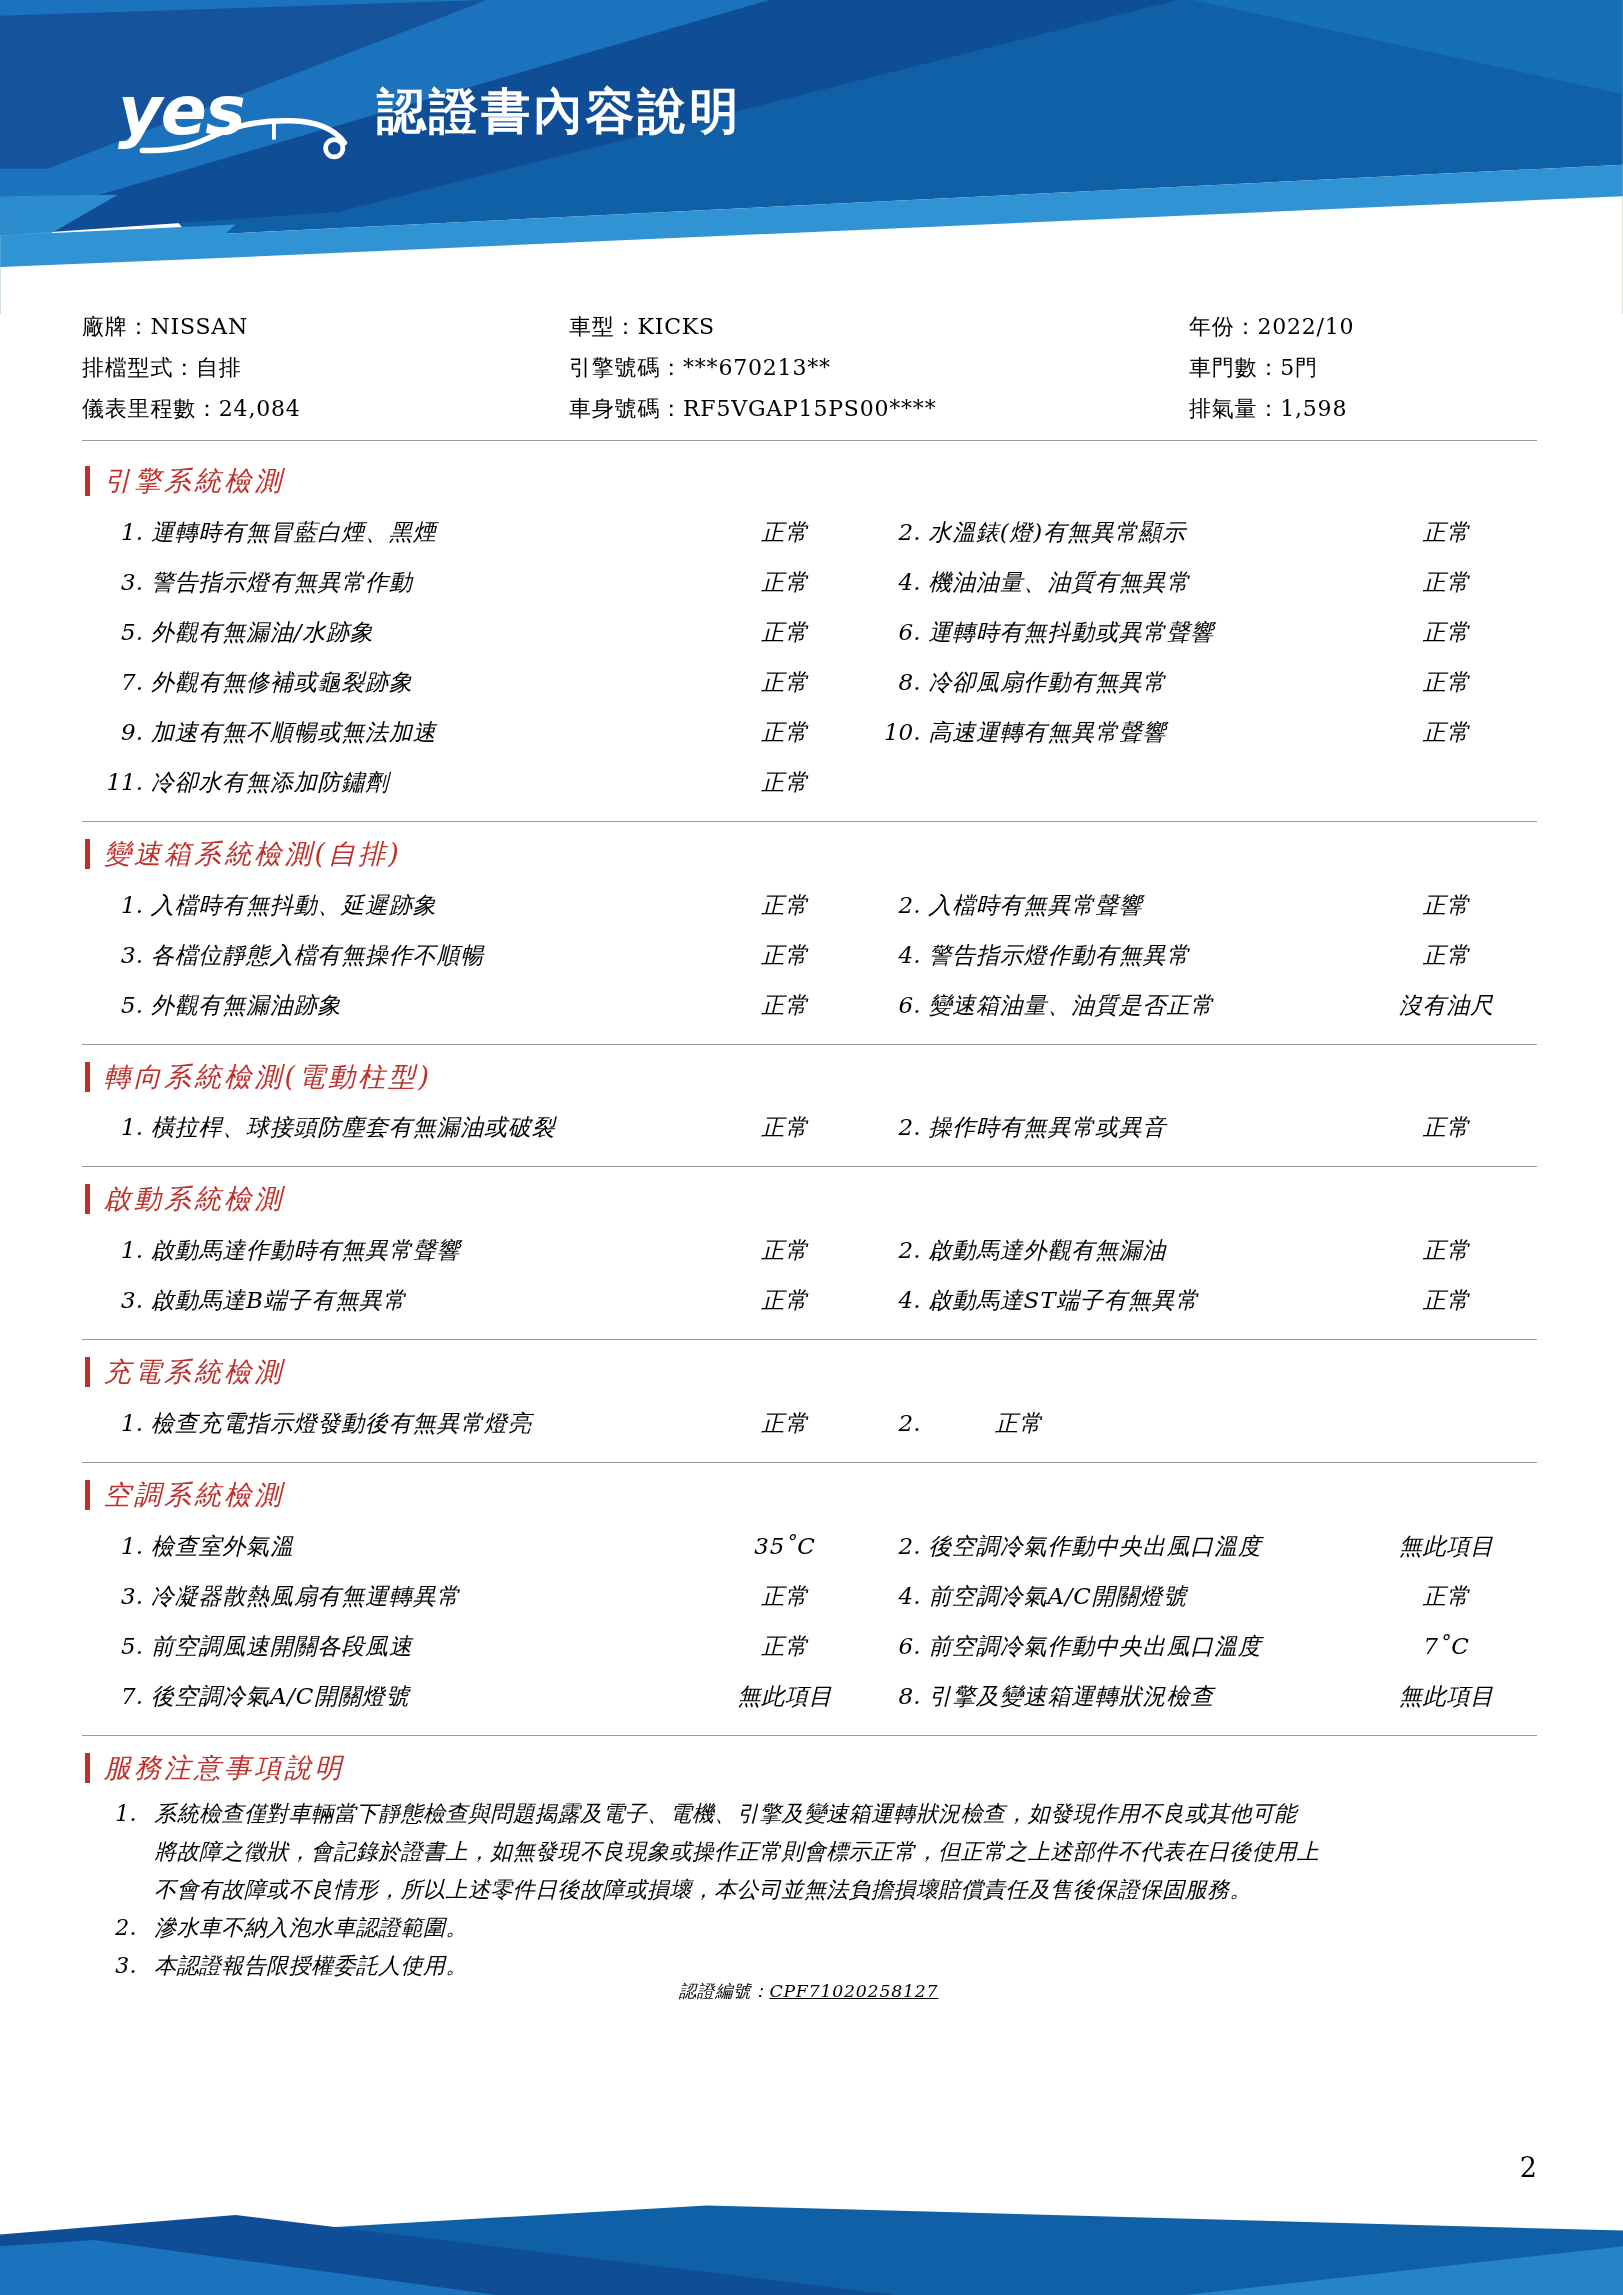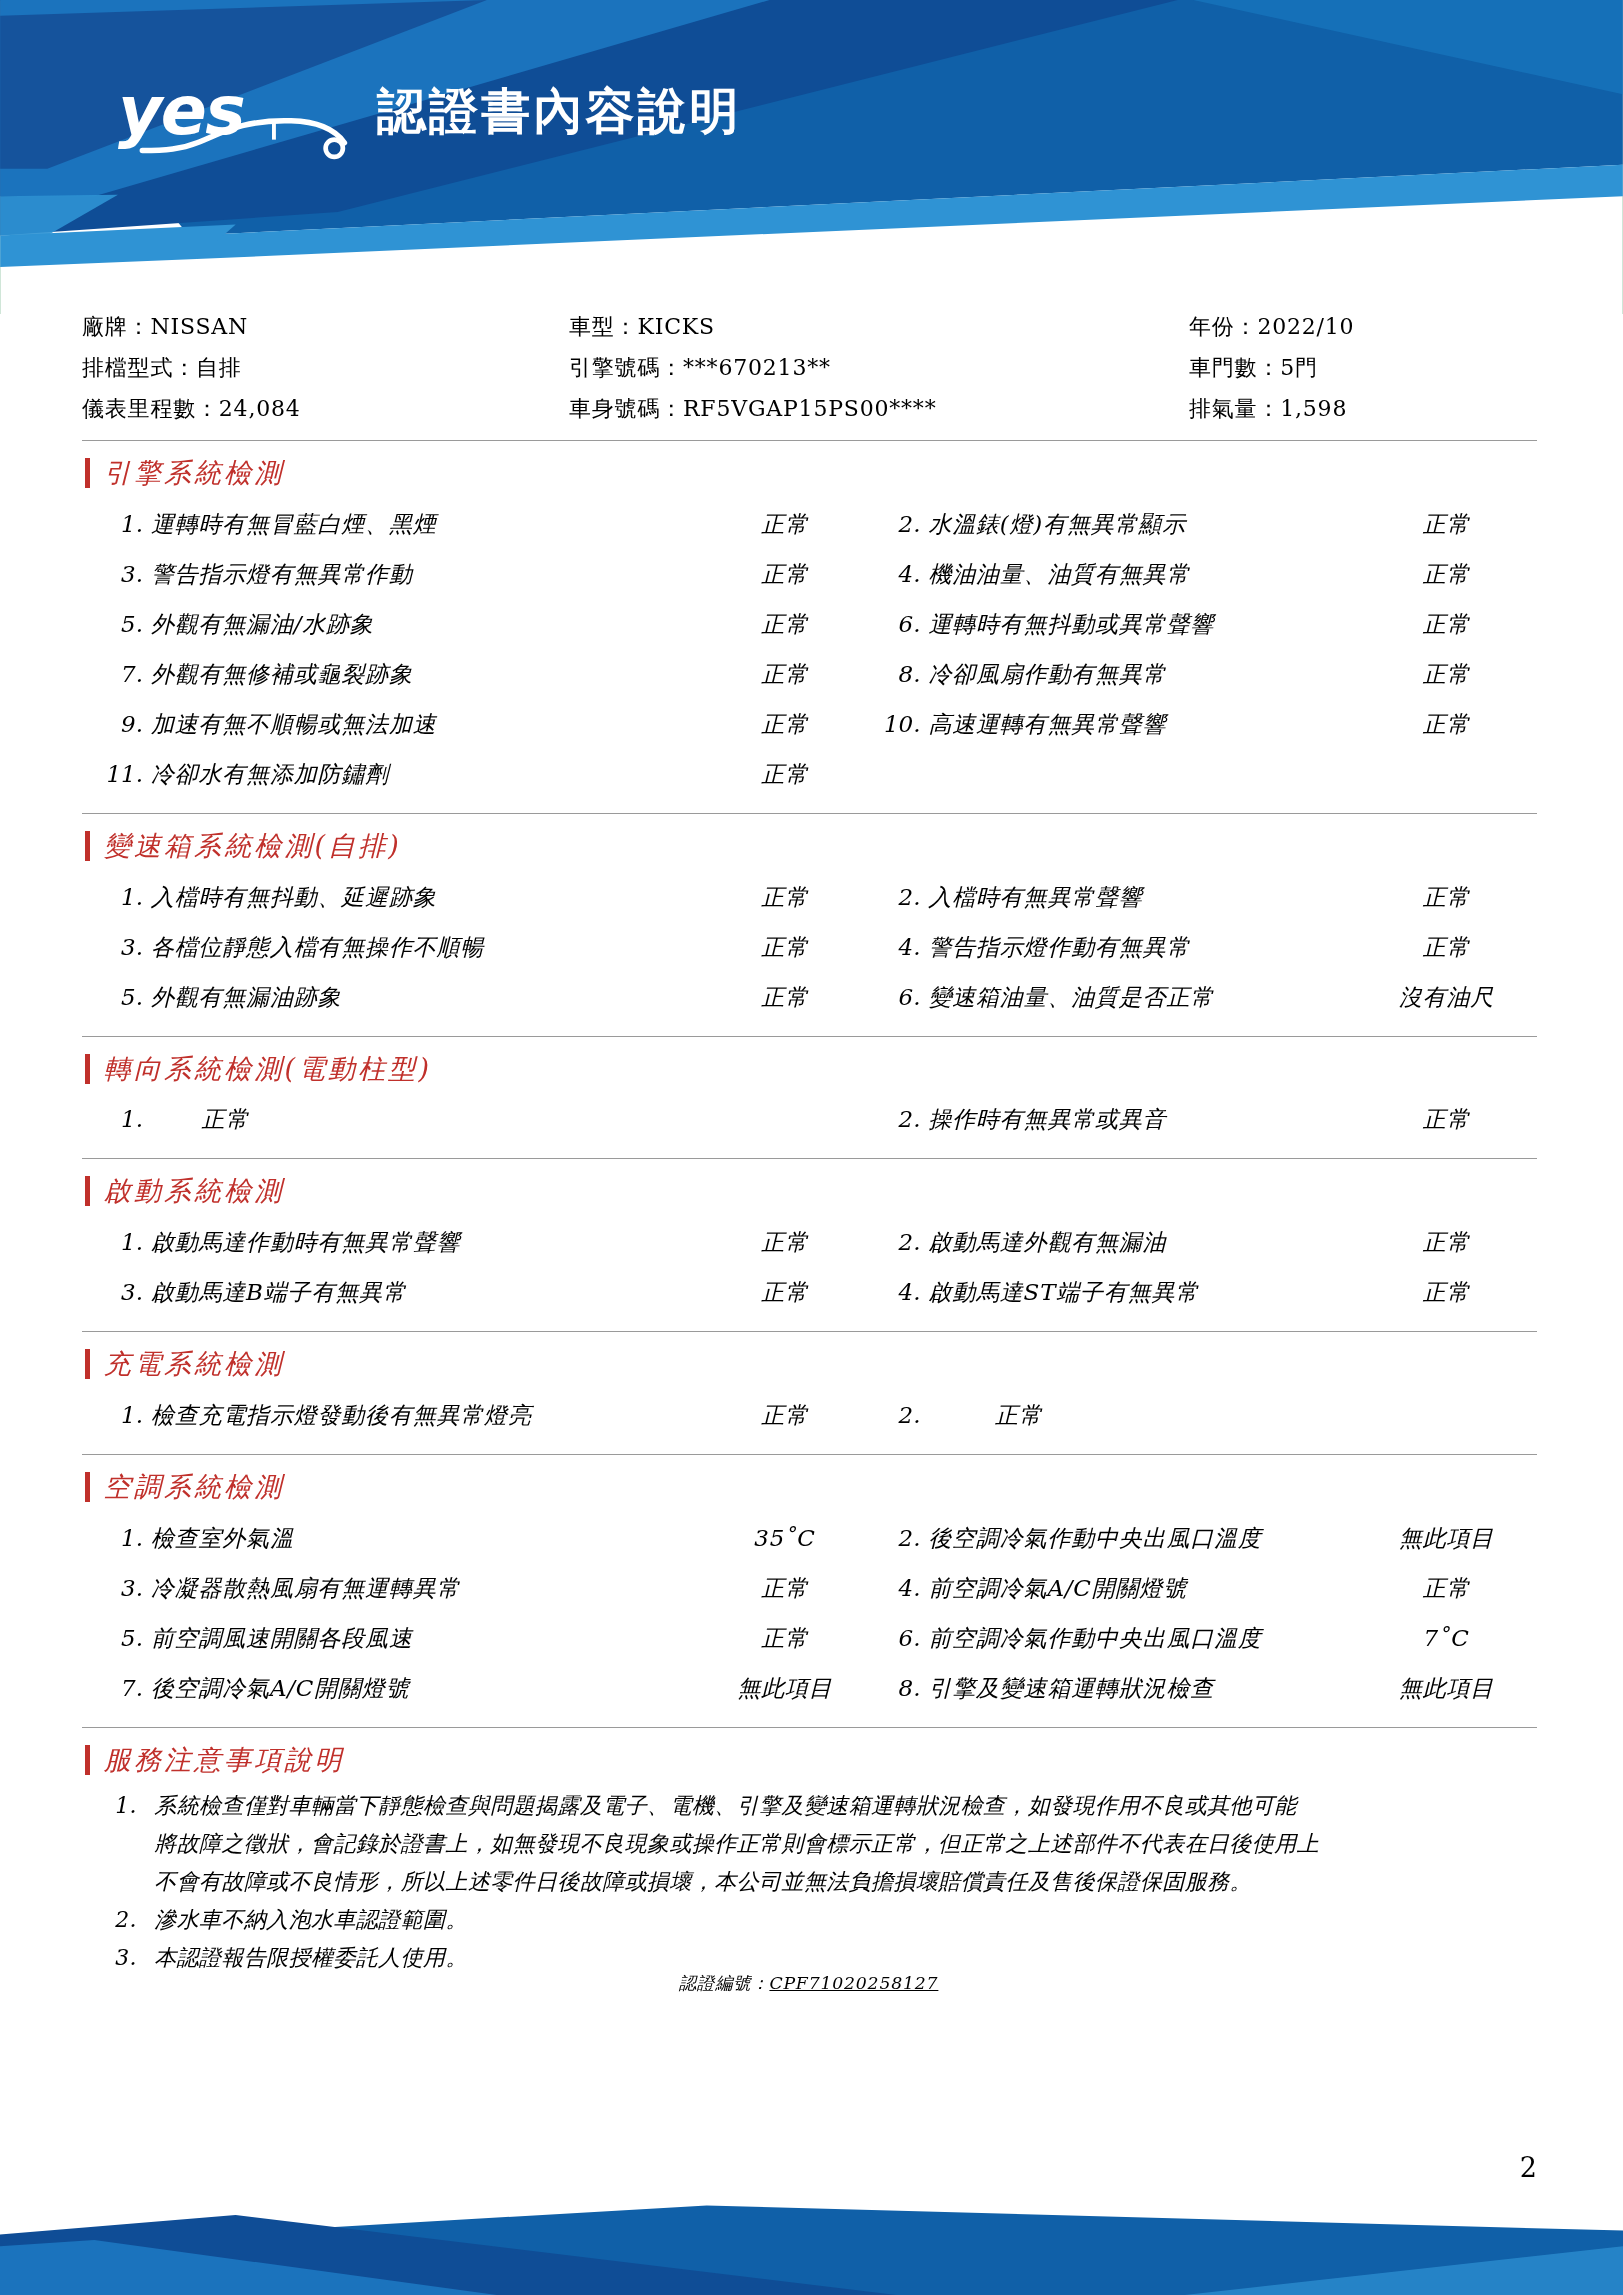--- a/index.html
+++ b/index.html
@@ -58,21 +58,21 @@
     left: 0;
     top: 292px;
     width: 1623px;
   }
 
   
   .vehicle-info {
     display: flex;
     padding: 14px 0 11px 0;
     border-bottom: 1.6px solid #9a9a9a;
-    margin: 0 86px 0 82px;
+    margin: 0 86px 8px 82px;
   }
   .vi-col { font-size: 22px; line-height: 41px; color: #000; }
   .vi-col.c1 { width: 487px; }
   .vi-col.c2 { width: 620px; }
   .vi-col.c3 { width: 314px; }
   .vi-line { white-space: nowrap; letter-spacing: 0.8px; }
 
   
   .section { margin: 0 86px 0 82px; border-bottom: 1.6px solid #9a9a9a; font-style: italic; }
   .section.last { border-bottom: none; }
@@ -343,20 +343,21 @@
 
   <div class="section">
     <div class="sec-head">
       <div class="sec-bar"></div>
       <div class="sec-title">轉向系統檢測(電動柱型)</div>
     </div>
     <div class="items">
       <div class="row">
         <div class="cell left">
           <span class="num">1.</span>
+          <span class="label">橫拉桿、球接頭防塵套有無漏油或破裂</span>
           <span class="val">正常</span>
         </div>
         <div class="cell right">
           <span class="num">2.</span>
           <span class="label">操作時有無異常或異音</span>
           <span class="val">正常</span>
         </div>
       </div>
     </div>
   </div>

